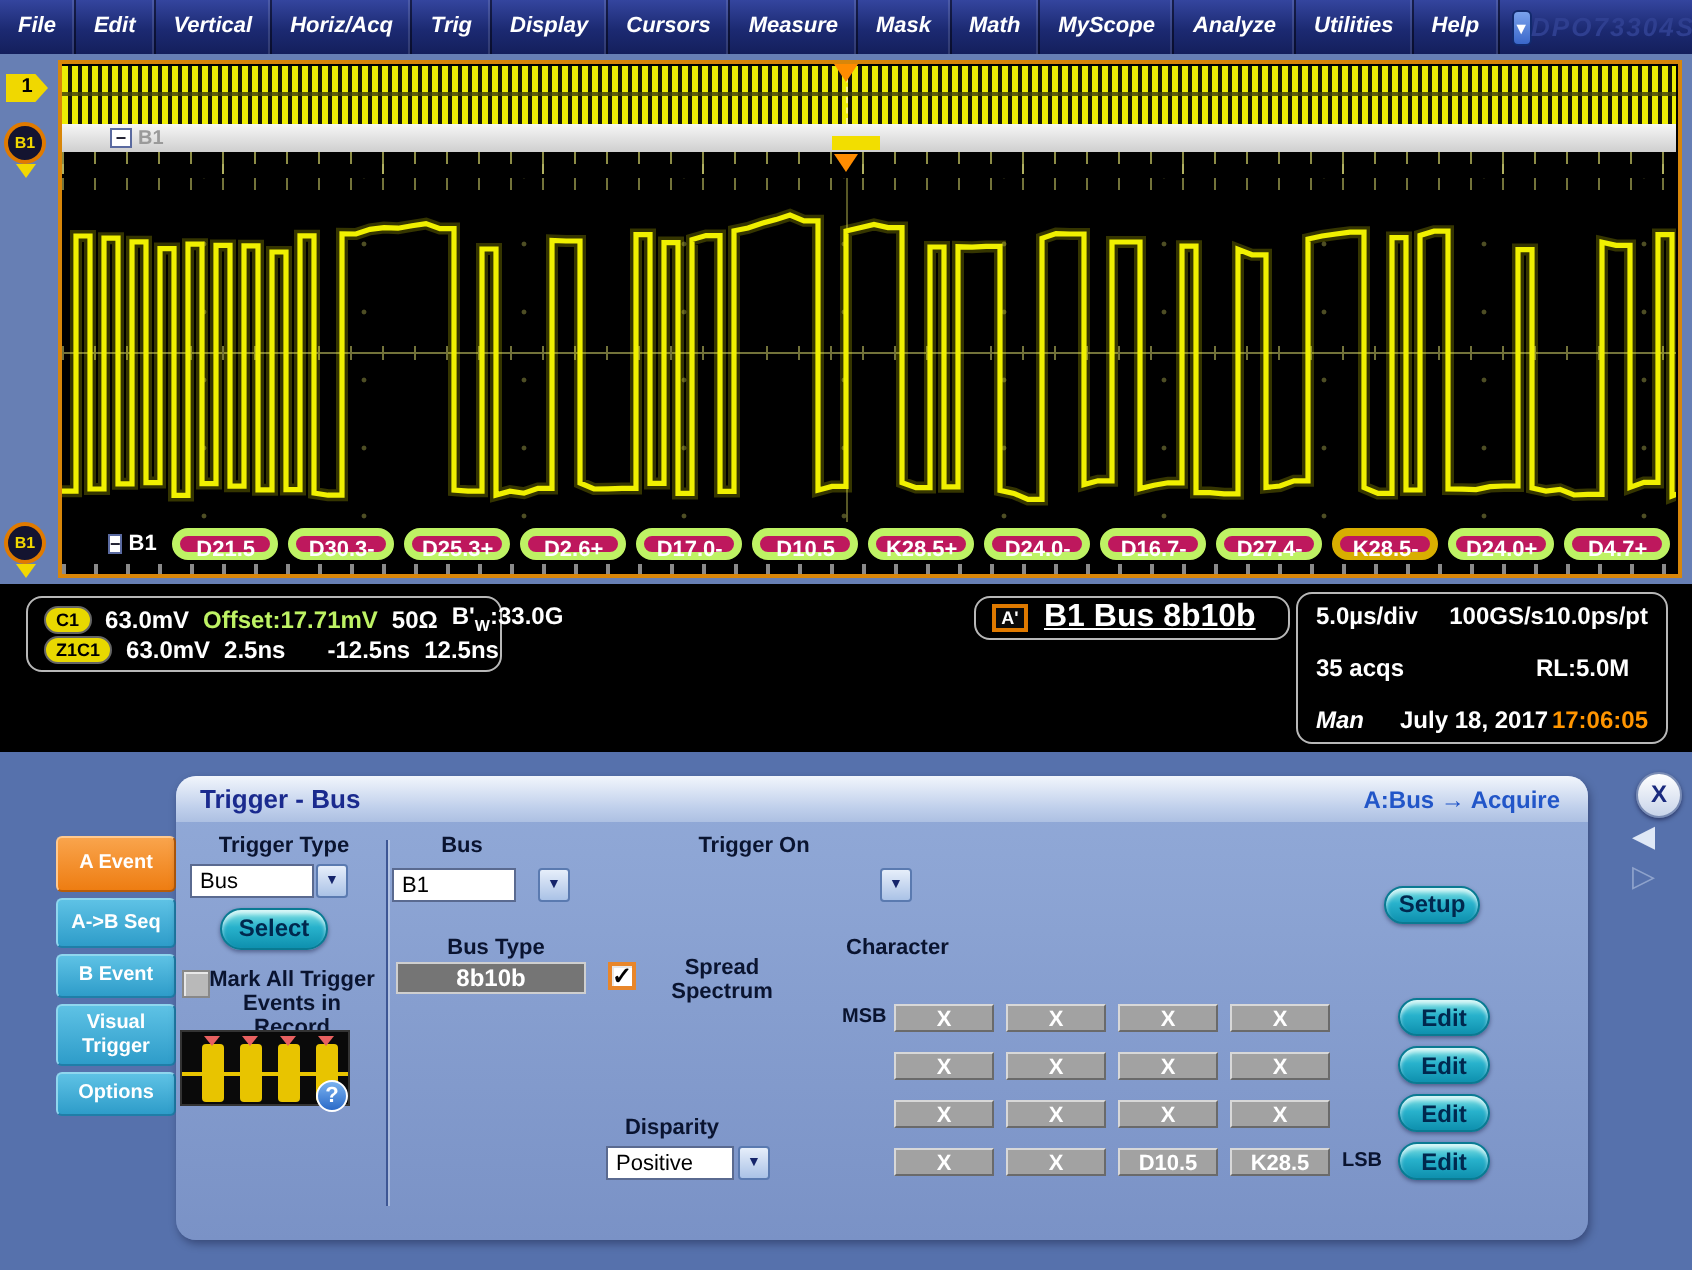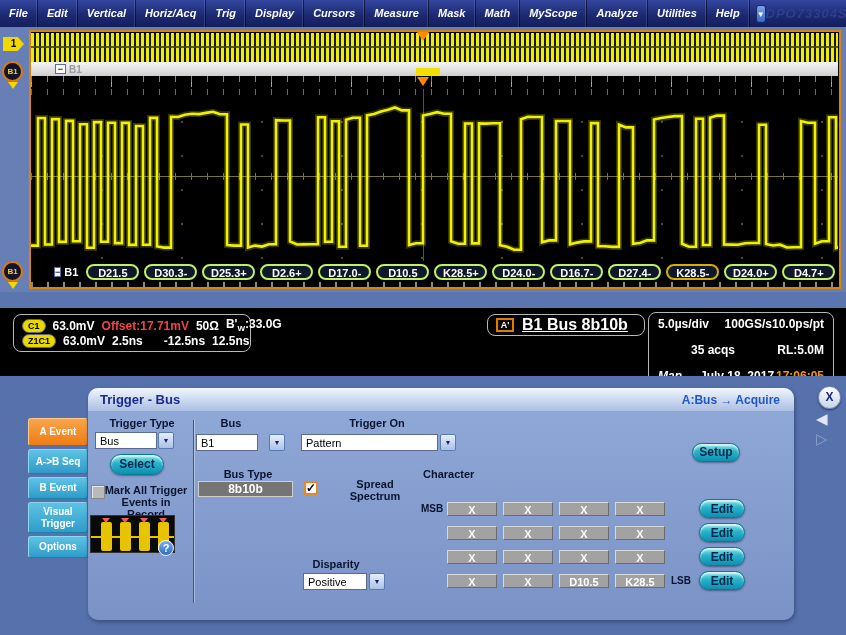--- a/index.html
+++ b/index.html
@@ -44,47 +44,47 @@
   .grid-topticks{position:absolute;left:0;top:0;width:100%;height:6px;
     background:repeating-linear-gradient(90deg,#73733a 0 1px,transparent 1px 16px);}
   .grid-center{position:absolute;left:0;top:84px;width:100%;height:7px;
     background:repeating-linear-gradient(90deg,#73733a 0 1px,transparent 1px 16px);}
   .grid-center::after{content:"";position:absolute;left:0;top:3px;width:100%;height:1px;background:#73733a;}
   .trig-vline{position:absolute;left:392px;top:0;width:1px;height:100%;background:rgba(160,160,70,.55);}
   #wave-svg{position:absolute;left:0;top:0;width:100%;height:100%;}
   .bus-row{position:absolute;left:0;top:229px;width:807px;height:21px;background:#000;
     display:flex;align-items:center;overflow:hidden;padding-left:23px;}
   .bus-row-label{font-size:11px;font-weight:bold;color:#fff;margin-right:8px;}
-  .bubble{flex:0 0 auto;min-width:53px;height:16px;margin-right:5px;border:2px solid #bef264;
+  .bubble{flex:0 0 auto;min-width:53px;height:16px;margin-right:5px;border:4px solid #bef264;
     border-radius:8px;color:#fff;font-size:11px;font-weight:bold;text-align:center;
-    line-height:14px;background:#0f172a;padding:0 4px;}
+    line-height:14px;background:#be185d;padding:0 4px;}
   .bubble.hl{border-color:#d8ae00;}
   .ruler-bottom{position:absolute;left:0;top:250px;width:807px;height:5px;
     background:repeating-linear-gradient(90deg,#8a8a8a 0 2px,transparent 2px 16px);}
   
   .badge-arrow{position:absolute;left:3px;top:10px;width:21px;height:14px;background:#f0d800;
     clip-path:polygon(0 0,70% 0,100% 50%,70% 100%,0 100%);color:#000;font-size:10px;
     font-weight:bold;text-align:center;line-height:14px;}
   .badge-circ{position:absolute;left:2px;width:21px;height:21px;border-radius:50%;
     background:#141430;border:2px solid #e07a00;color:#f2d800;font-size:8px;font-weight:bold;
     text-align:center;line-height:17px;}
   .badge-b1-top{top:34px;}
   .badge-b1-bot{top:234px;}
   .badge-tail{position:absolute;left:8px;width:0;height:0;border-left:5px solid transparent;
     border-right:5px solid transparent;border-top:7px solid #f2d800;}
   .tail-top{top:55px;} .tail-bot{top:255px;}
 
   
-  .readouts{position:absolute;left:0;top:308px;width:846px;height:104px;background:#000;color:#fff;}
+  .readouts{position:absolute;left:0;top:292px;width:846px;height:104px;background:#000;color:#fff;}
   .ro-box{position:absolute;border:1px solid #b8b8b8;border-radius:8px;background:#000;}
   .ro-left{left:13px;top:6px;width:238px;height:38px;padding:3px 8px;display:flex;flex-direction:column;justify-content:space-between;}
   .ro-row{display:flex;align-items:center;gap:7px;font-size:12px;font-weight:bold;height:15px;}
   .ro-badge{background:#e8d800;color:#000;border-radius:7px;padding:0 5px;font-size:9px;
     font-weight:bold;line-height:12px;border:1px solid #666;}
-  .dim{color:#ef4444;}
+  .dim{color:#bef264;}
   .bw sub{font-size:8px;}
   .ro-mid{left:487px;top:6px;width:158px;height:22px;display:flex;align-items:center;gap:8px;padding:0 8px;}
   .a-badge{width:18px;height:14px;border:2px solid #e07a00;background:#0a0a0a;color:#fff;
     font-size:9px;font-weight:bold;text-align:center;line-height:11px;}
   .ro-mid-label{font-size:16px;font-weight:bold;text-decoration:underline;}
   .ro-right{left:648px;top:4px;width:186px;height:76px;padding:3px 9px;display:flex;flex-direction:column;justify-content:space-between;}
   .ro-r{display:flex;font-size:12px;font-weight:bold;height:16px;align-items:center;}
   .c1w{width:64px;} .c2w{flex:1;} .c3w{text-align:right;}
   .run-green{color:#17e117;}
   .time-orange{color:#ff9500;}
@@ -248,21 +248,21 @@
       <span class="a-badge">A'</span>
       <span class="ro-mid-label">B1 Bus 8b10b</span>
     </div>
     <div class="ro-box ro-right">
       <div class="ro-r">
         <span class="c1w" style="width:78px;">5.0µs/div</span>
         <span class="c2w">100GS/s</span>
         <span class="c3w">10.0ps/pt</span>
       </div>
       <div class="ro-r">
-        <span class="c1w" style="width:110px;margin-left:33px;">35 acqs</span>
+        <span class="c1w" style="width:110px;">35 acqs</span>
         <span class="c2w">RL:5.0M</span>
       </div>
       <div class="ro-r">
         <span class="c1w" style="width:42px;font-style:italic;">Man</span>
         <span class="c2w">July 18, 2017</span>
         <span class="c3w time-orange">17:06:05</span>
       </div>
     </div>
   </div>
 
@@ -299,28 +299,27 @@
         <div class="vtri" style="left:68px;"></div>
         <div class="vline"></div>
       </div>
       <div class="help-circ">?</div>
 
       <div class="plabel" style="left:108px;top:29px;width:70px;">Bus</div>
       <div class="dd-field" style="left:108px;top:46px;width:62px;">B1</div>
       <div class="dd-btn" style="left:181px;top:46px;">▼</div>
 
       <div class="plabel" style="left:213px;top:29px;width:152px;">Trigger On</div>
-      <div class="dd-field" style="left:213px;top:46px;width:137px;">Pattern</div>
       <div class="dd-btn" style="left:352px;top:46px;">▼</div>
 
       <div class="plabel" style="left:120px;top:80px;width:80px;">Bus Type</div>
       <div class="gray-field" style="left:110px;top:93px;width:95px;height:16px;line-height:14px;">8b10b</div>
 
       <div class="checkbox checked" style="left:216px;top:93px;">✓</div>
-      <div class="plabel" style="left:251px;top:90px;width:72px;">Spread Spectrum</div>
+      <div class="plabel" style="left:237px;top:90px;width:72px;">Spread Spectrum</div>
 
       <div class="plabel" style="left:335px;top:80px;width:60px;text-align:left;">Character</div>
       <div class="char-row" style="top: 111px;">
           <span class="char-slot">MSB</span>
           <button class="char-cell">X</button>
           <button class="char-cell">X</button>
           <button class="char-cell">X</button>
           <button class="char-cell">X</button>
           <span class="char-slot lsbslot"></span>
           <button class="row-edit">Edit</button>

